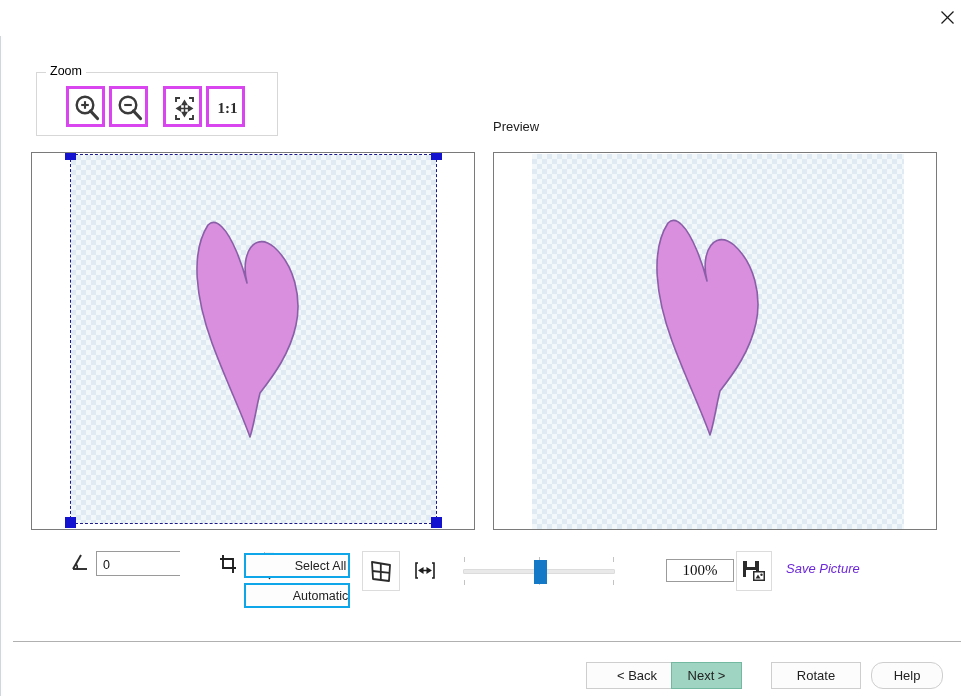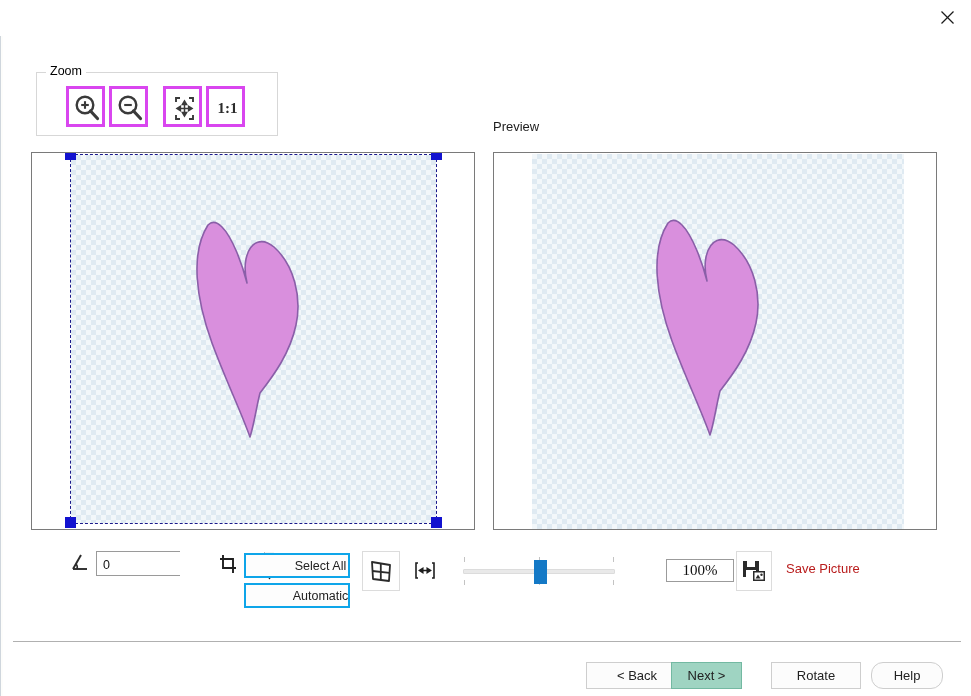--- a/index.html
+++ b/index.html
@@ -195,21 +195,21 @@
     font-family: "Liberation Serif", serif;
     margin-left: 29px;
   }
 
   #save-picture-button {
     position: absolute; left: 736px; top: 551px; width: 36px; height: 40px;
     border: 1px solid #dcdcdc; background: #ffffff; cursor: default;
   }
   #save-picture-label {
     position: absolute; left: 786px; top: 561px;
-    font-size: 13px; color: #b91c1c;
+    font-size: 13px; color: #6d28d9; font-style: italic;
   }
 
   
   #footer-separator {
     position: absolute; left: 13px; top: 641px; width: 948px; height: 1px;
     background: #b0b0b0;
   }
   .footer-button {
     position: absolute; top: 662px; height: 27px;
     border: 1px solid #cecece;

